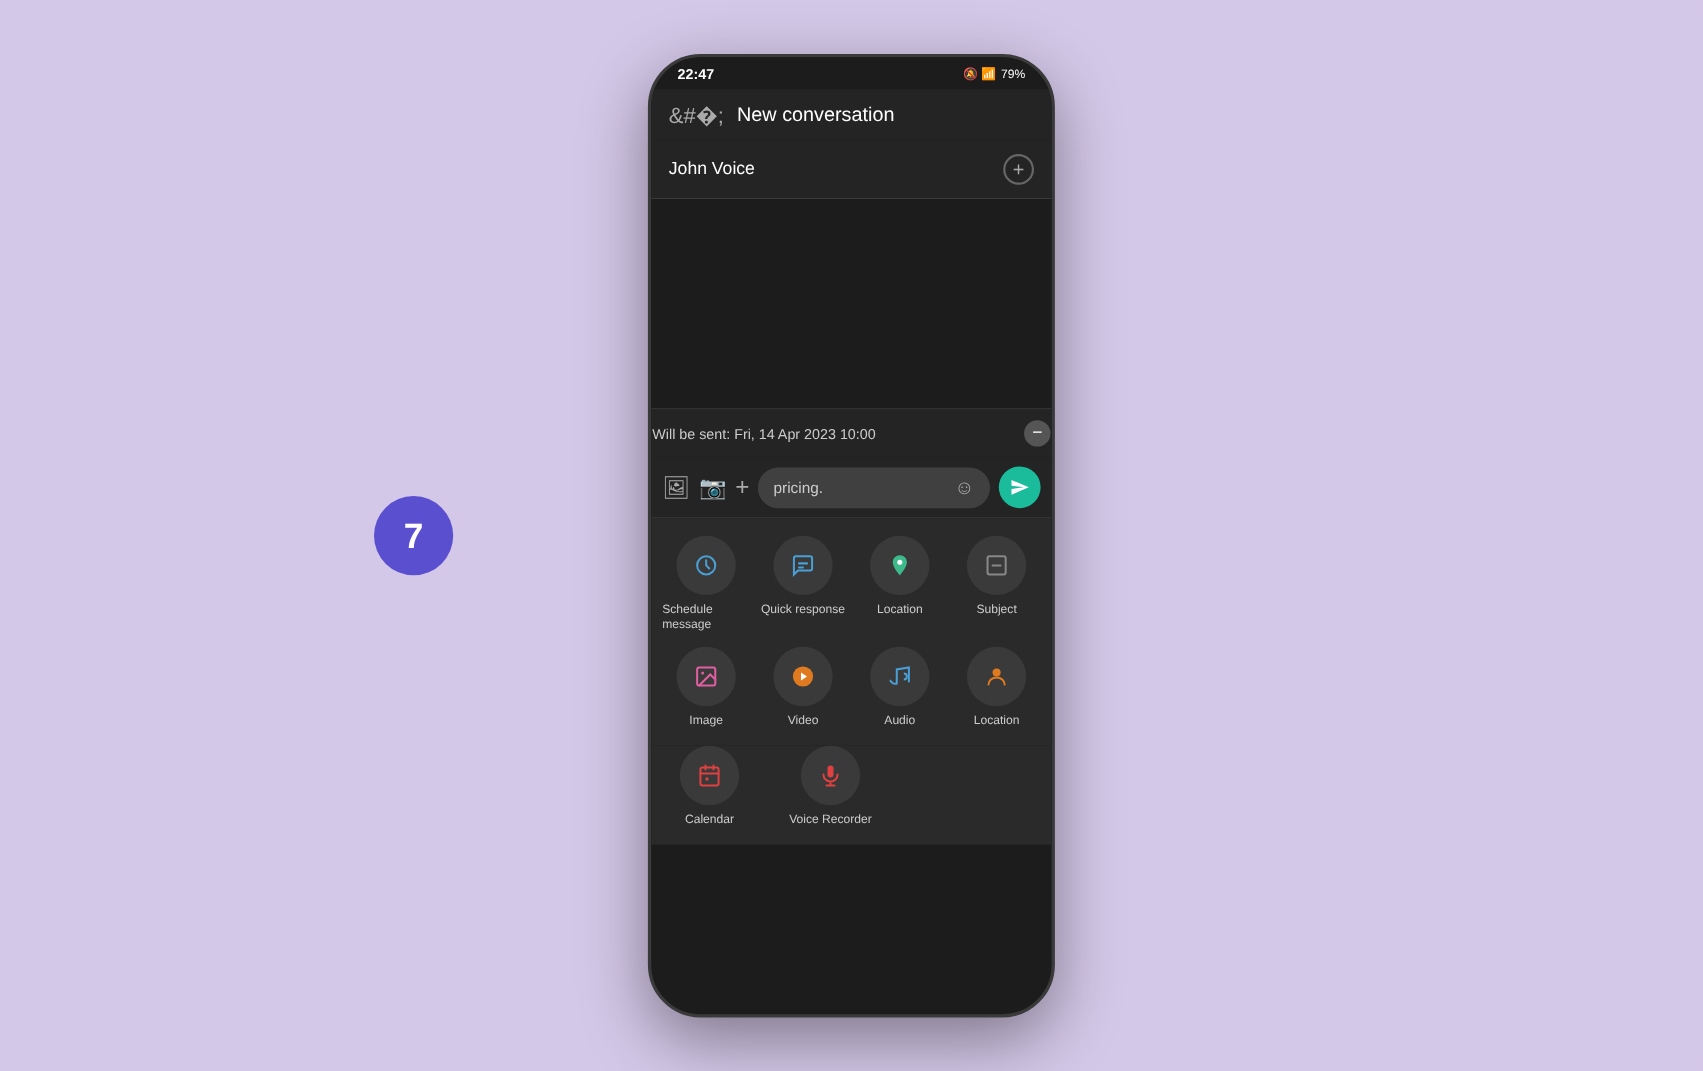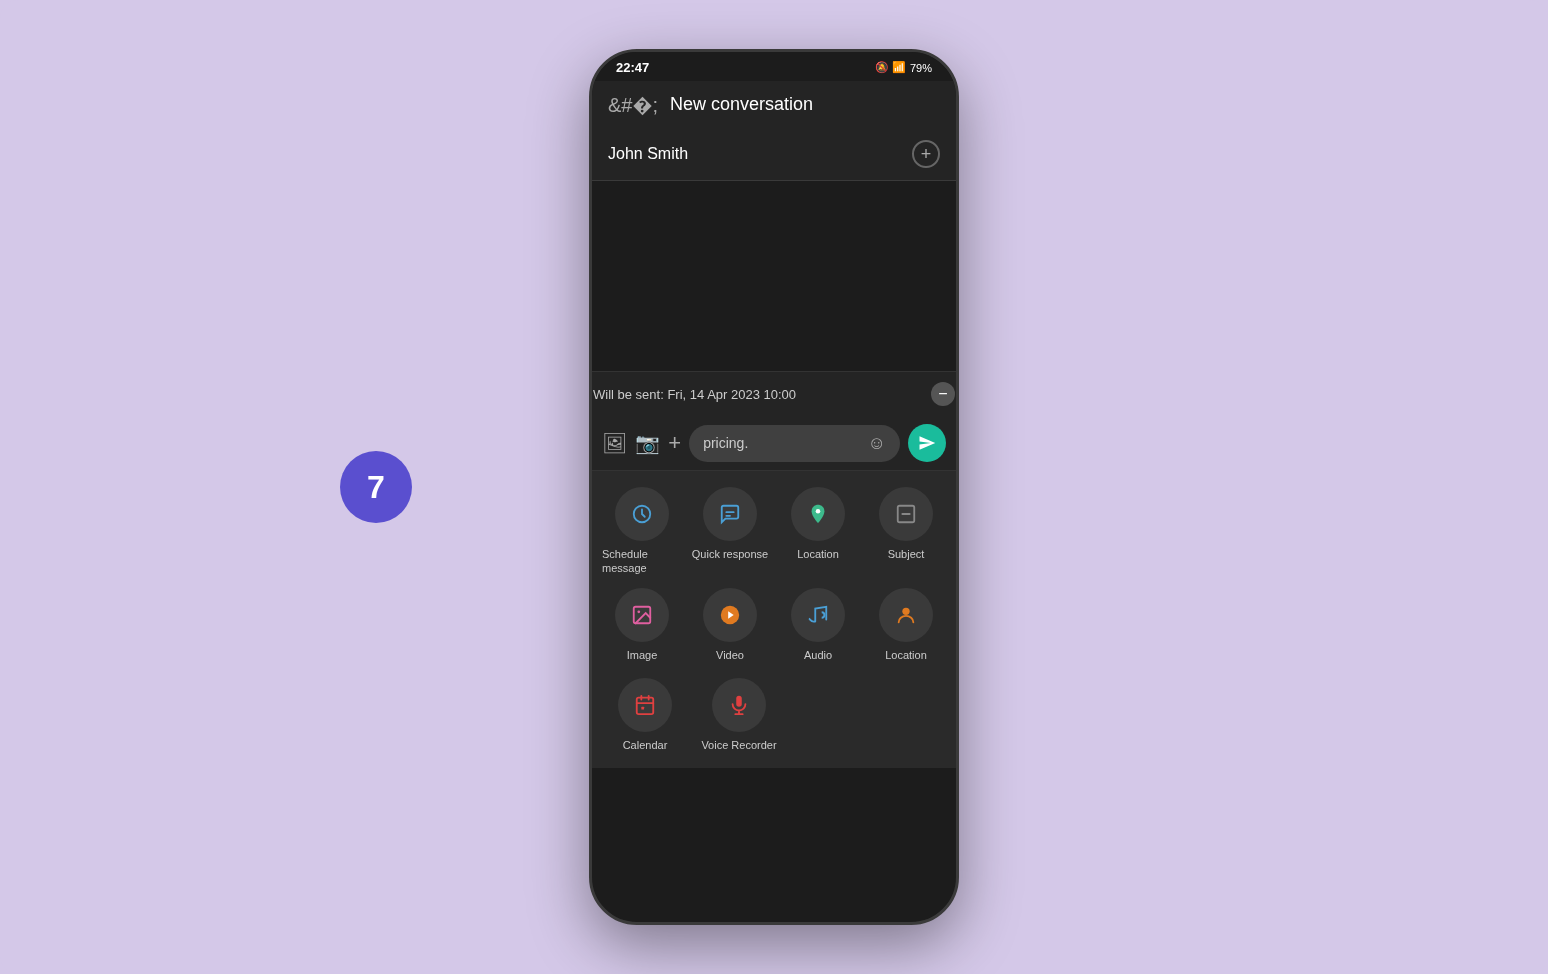--- a/index.html
+++ b/index.html
@@ -235,21 +235,21 @@
       font-size: 11px;
       text-align: left;
       line-height: 1.3;
     }
 
     
     .attachment-row2 {
       background: #2a2a2a;
       padding: 0 10px 16px 10px;
       display: flex;
-      gap: 8px;
+      gap: 24px;
     }
     .attachment-row2 .att-item {
       width: calc(25%);
     }
   </style>
 </head>
 <body>
 
 <div class="scene">
 
@@ -263,21 +263,21 @@
       <span class="status-time">22:47</span>
       <span class="status-icons">🔕 📶 <span>79%</span></span>
     </div>
 
     <div class="app-header">
       <span class="back-btn">&amp;#�;</span>
       <span class="header-title">New conversation</span>
     </div>
 
     <div class="recipient-row">
-      <span class="recipient-name">John Smith</span>
+      <span class="recipient-name">John Voice</span>
       <div class="add-btn">
         <span>+</span>
       </div>
     </div>
 
     <div class="message-body"></div>
 
     <div class="schedule-banner">
       <span class="schedule-text">Will be sent: Fri, 14 Apr 2023 10:00</span>
       <div class="schedule-minus">

